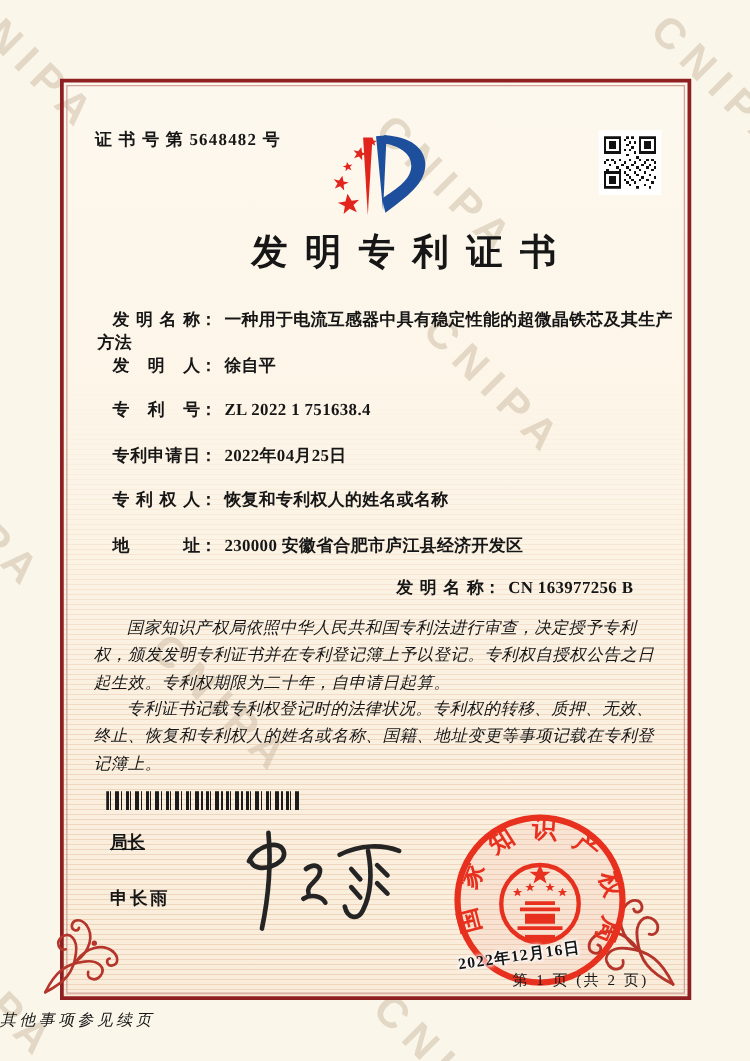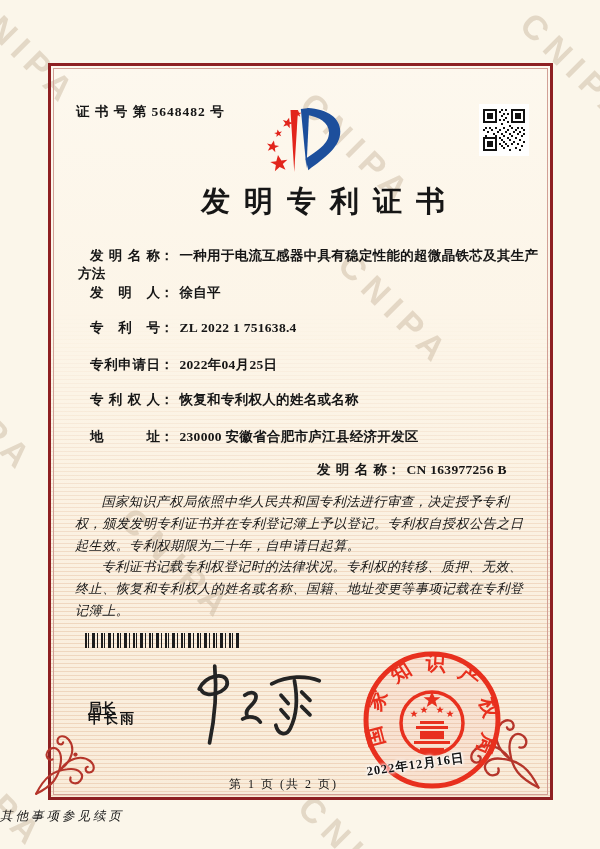--- a/index.html
+++ b/index.html
@@ -61,32 +61,32 @@
     font-style:italic;letter-spacing:.4px;}
   .paras p{margin:0;text-indent:2em;}
   
   .barcode{left:85px;top:633px;width:155px;height:15px;
     background:repeating-linear-gradient(90deg,
       #1c1c1c 0 2px,transparent 2px 3px,
       #1c1c1c 3px 4px,transparent 4px 7px,
       #1c1c1c 7px 10px,transparent 10px 12px,
       #1c1c1c 12px 13px,transparent 13px 16px);}
   
-  .role{left:88px;top:700px;font-size:14px;font-weight:600;text-decoration:underline;}
+  .role{left:88px;top:665px;font-size:14px;font-weight:600;text-decoration:underline;}
   .iname{left:88px;top:710px;font-size:14px;font-weight:600;letter-spacing:2px;}
   .sig{left:172px;top:660px;}
   
   .seal{left:362px;top:650px;z-index:5;}
   .seal-date{
     left:366px;top:753px;width:150px;font-size:12.5px;font-weight:bold;
     color:#141414;transform:rotate(-8deg);letter-spacing:1px;z-index:6;
     text-shadow:0 0 2px #fff,0 0 4px #fff,1px 1px 3px #fff,-1px -1px 3px #fff;
   }
   
-  .pageno{left:48px;top:776px;width:471px;text-align:center;font-size:12px;letter-spacing:2px;}
+  .pageno{left:48px;top:776px;width:471px;text-align:right;font-size:12px;letter-spacing:2px;}
   .note{left:0;top:808px;width:600px;text-align:left;font-size:12.5px;
     font-style:italic;letter-spacing:3px;}
   .flourish{z-index:5;pointer-events:none;}
 </style>
 </head>
 <body>
 
 <div class="abs paper-inner"></div>
 <div class="abs stripes"></div>
 

